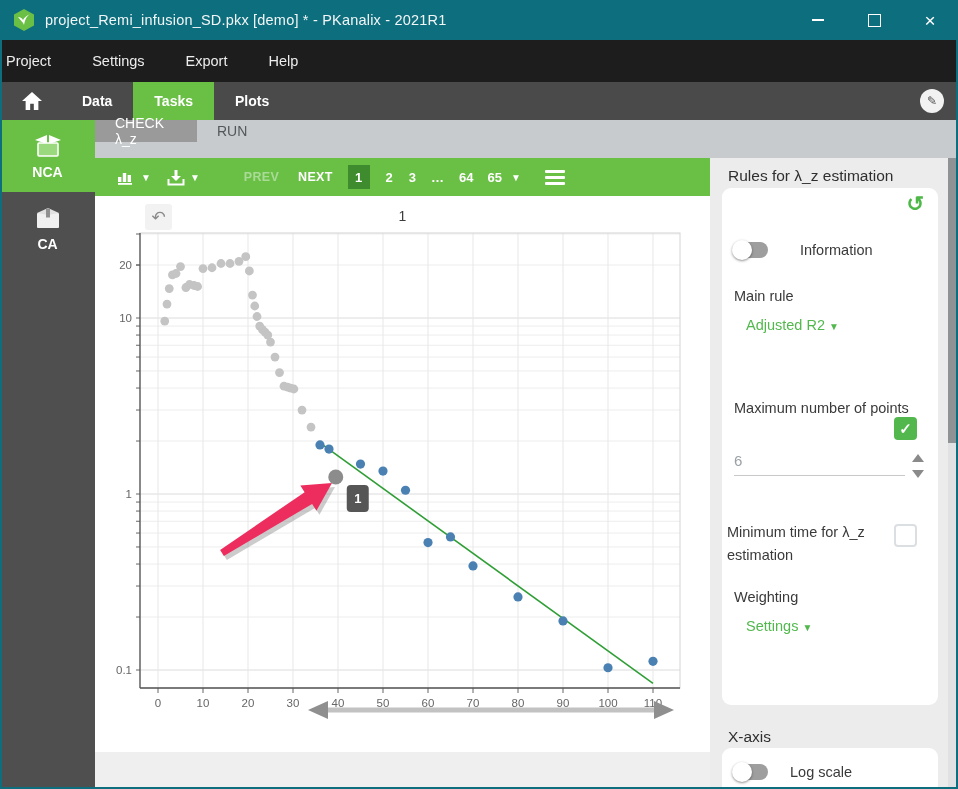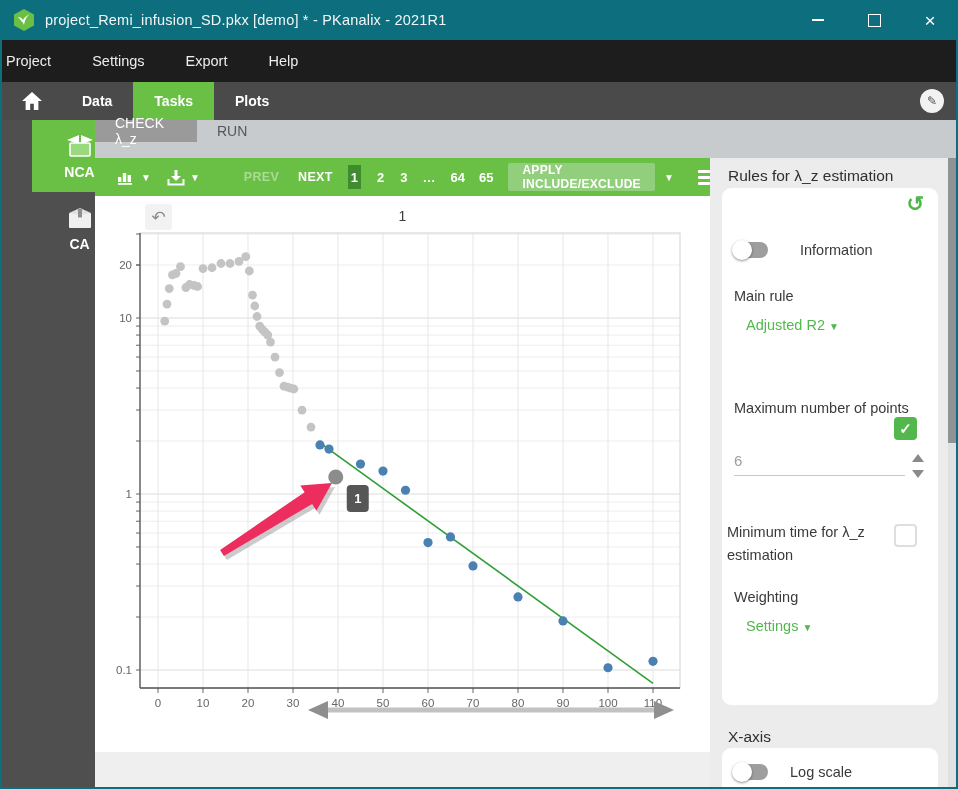--- a/index.html
+++ b/index.html
@@ -26,21 +26,21 @@
   .nav-tab{color:#fff;font-size:14px;font-weight:700;height:38px;display:flex;align-items:center;
     padding:0 21px;cursor:pointer;}
   .nav-tab.first{margin-left:16px;}
   .nav-tab.active{background:#6abf45;}
   .feedback{position:absolute;right:14px;top:7px;width:24px;height:24px;border-radius:50%;
     background:#f2f2f2;display:flex;align-items:center;justify-content:center;
     color:#4a4a4a;font-size:12px;cursor:pointer;}
   
   .sidebar{position:absolute;left:0;top:120px;width:95px;height:669px;background:#4f4f4f;}
   .side-item{width:95px;height:72px;display:flex;flex-direction:column;align-items:center;
-    justify-content:center;gap:5px;cursor:pointer;margin-left:32px;}
+    justify-content:center;gap:5px;cursor:pointer;}
   .side-item.active{background:#6abf45;}
   .side-label{color:#fff;font-size:14px;font-weight:700;}
   
   .subtab-row{position:absolute;left:95px;top:120px;width:863px;height:38px;background:#c7cbce;display:flex;}
   .subtab{height:22px;display:flex;align-items:center;justify-content:center;font-size:14px;
     color:#53575a;cursor:pointer;padding:0 20px;}
   .subtab.active{background:#9a9a9a;color:#fff;width:62px;}
   
   .toolbar{position:absolute;left:95px;top:158px;width:615px;height:38px;background:#6abf45;
     display:flex;align-items:center;color:#fff;}
@@ -182,21 +182,20 @@
     <div class="tb-prev">PREV</div>
     <div class="tb-next">NEXT</div>
     <div class="page-box">
       <span class="page-num">1</span>
     </div>
     <span class="page-num" style="margin-left:16px">2</span>
     <span class="page-num" style="margin-left:16px">3</span>
     <span class="page-num" style="margin-left:15px">…</span>
     <span class="page-num" style="margin-left:15px">64</span>
     <span class="page-num" style="margin-left:14px">65</span>
-    <div class="apply-btn">APPLY INCLUDE/EXCLUDE</div>
     <span class="tb-caret" style="margin-left:9px">▼</span>
     <div class="tb-burger">
       <div></div>
       <div></div>
       <div></div>
     </div>
   </div>
 
   <div class="chart-panel">
     <div class="undo-btn">↶</div>

